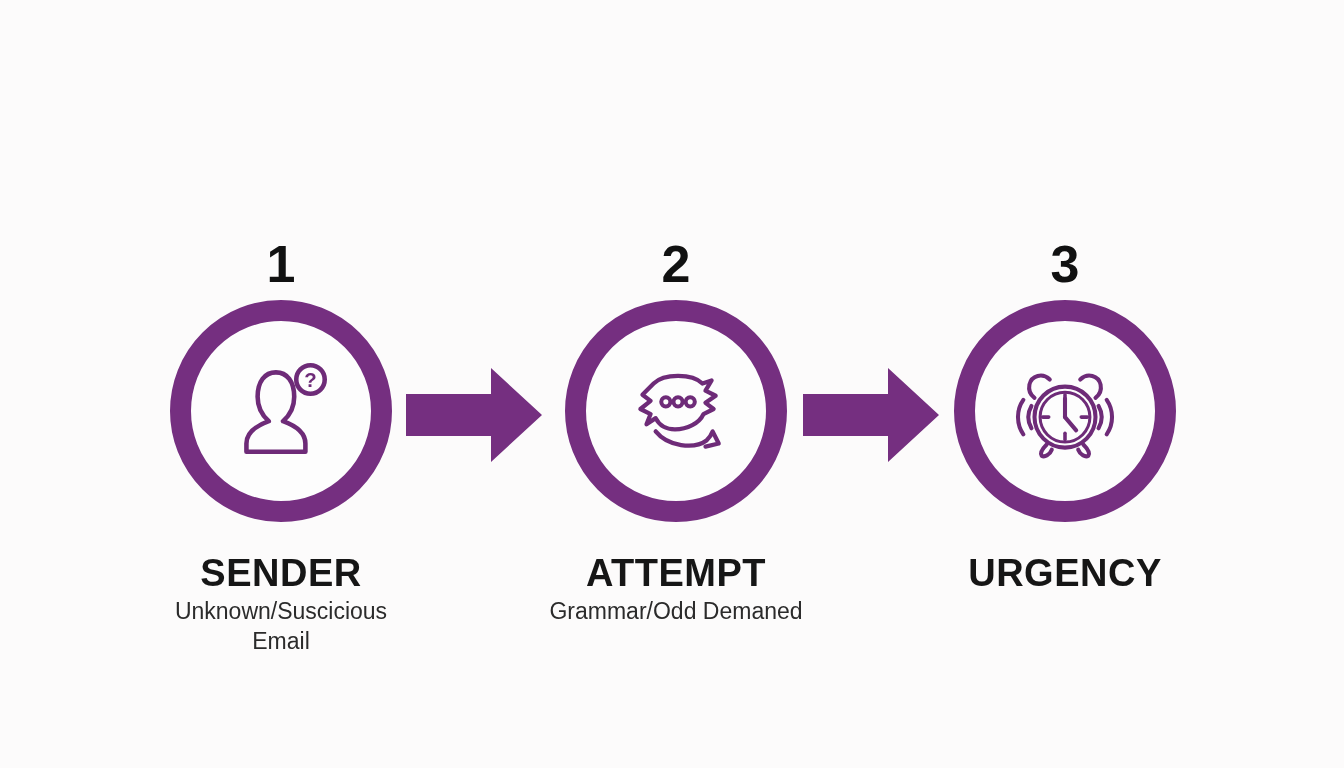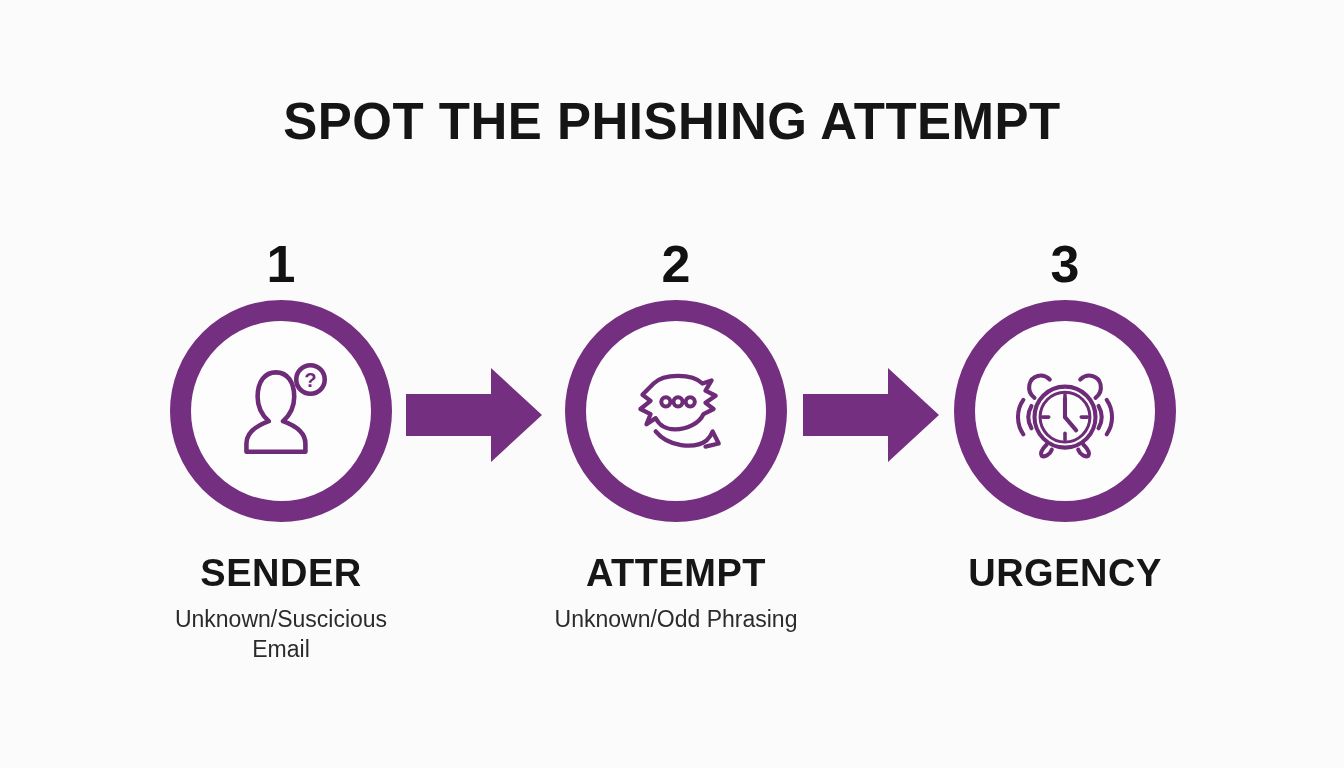--- a/index.html
+++ b/index.html
@@ -53,21 +53,21 @@
   .circle svg { display: block; }
 
   .step-label {
     margin-top: 30px;
     font-size: 38px;
     font-weight: 700;
     color: #161616;
     letter-spacing: 0.5px;
   }
   .step-desc {
-    margin-top: 10px;
+    margin-top: 2px;
     font-size: 23px;
     font-weight: 400;
     color: #2b2b2b;
     line-height: 1.3;
     max-width: 264px;
     margin-left: auto;
     margin-right: auto;
   }
 
   .arrow {
@@ -83,21 +83,20 @@
     stroke: #6e2b78;
     stroke-linecap: round;
     stroke-linejoin: round;
   }
 </style>
 </head>
 <body>
 
 <div class="canvas">
 
-  <div class="title">SPOT THE PHISHING ATTEMPT</div>
 
   <div class="step step-1">
     <div class="step-number">1</div>
     <div class="circle">
       <svg width="122" height="122" viewBox="0 0 120 120">
         <path class="icon-stroke" stroke-width="4.5" d="M26,100 V92 C26,81 37,74 48,70 C41,64 37,55 37,46 C37,31 44,22 55,22 C66,22 73,31 73,46 C73,55 69,64 62,70 C73,74 84,81 84,92 V100 Z"></path>
         <circle class="icon-stroke" stroke-width="4.5" cx="89" cy="29" r="14"></circle>
         <text x="89" y="36" text-anchor="middle" font-size="20" font-weight="700" fill="#6e2b78">?</text>
       </svg>
     </div>
@@ -114,21 +113,21 @@
     <div class="circle">
       <svg width="122" height="122" viewBox="0 0 120 120">
         <path class="icon-stroke" stroke-width="4.2" d="M38,33 C48,23 76,23 86,33 L95,30 L89,40 L99,45 L89,52 L97,58 L87,63 C83,72 71,78 59,78 C49,78 43,73 40,67 L31,73 L35,63 L25,58 L35,50 L27,44 Z"></path>
         <path class="icon-stroke" stroke-width="4.2" d="M40,80 C52,95 78,98 90,89 C93,86 95,83 96,80 L102,92 L89,95"></path>
         <circle class="icon-stroke" stroke-width="4" cx="50" cy="51" r="4.5"></circle>
         <circle class="icon-stroke" stroke-width="4" cx="62" cy="51" r="4.5"></circle>
         <circle class="icon-stroke" stroke-width="4" cx="74" cy="51" r="4.5"></circle>
       </svg>
     </div>
     <div class="step-label">ATTEMPT</div>
-    <div class="step-desc">Unknown/Odd Phrasing</div>
+    <div class="step-desc">Grammar/Odd Demaned</div>
   </div>
 
   <svg class="arrow arrow-2" viewBox="0 0 136 94">
     <polygon points="0,26 85,26 85,0 136,47 85,94 85,68 0,68" fill="#752f80"></polygon>
   </svg>
 
   <div class="step step-3">
     <div class="step-number">3</div>
     <div class="circle">
       <svg width="122" height="122" viewBox="0 0 120 120">

